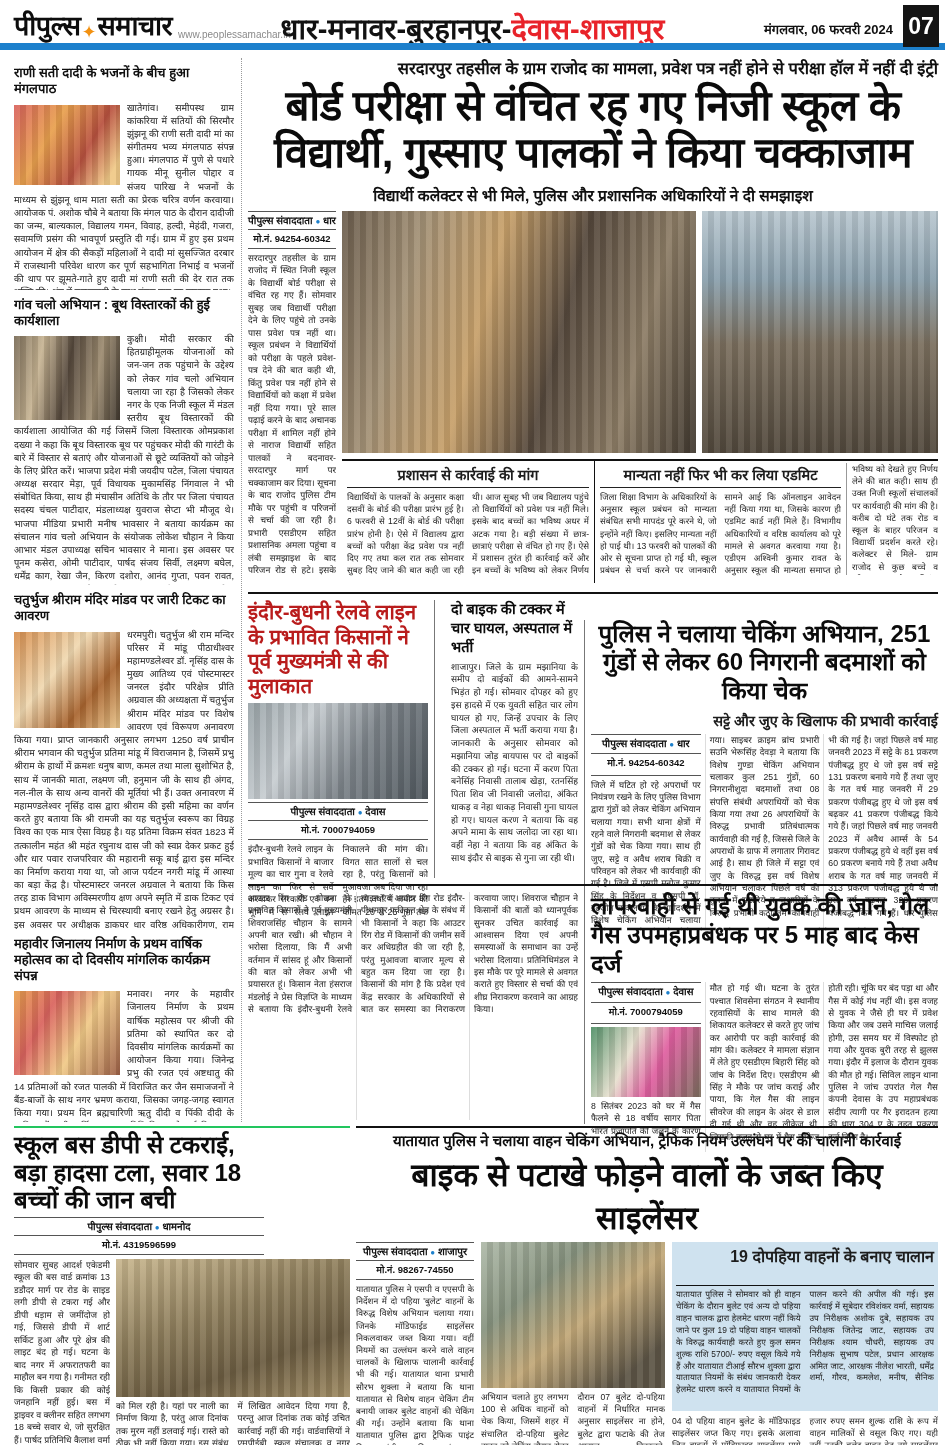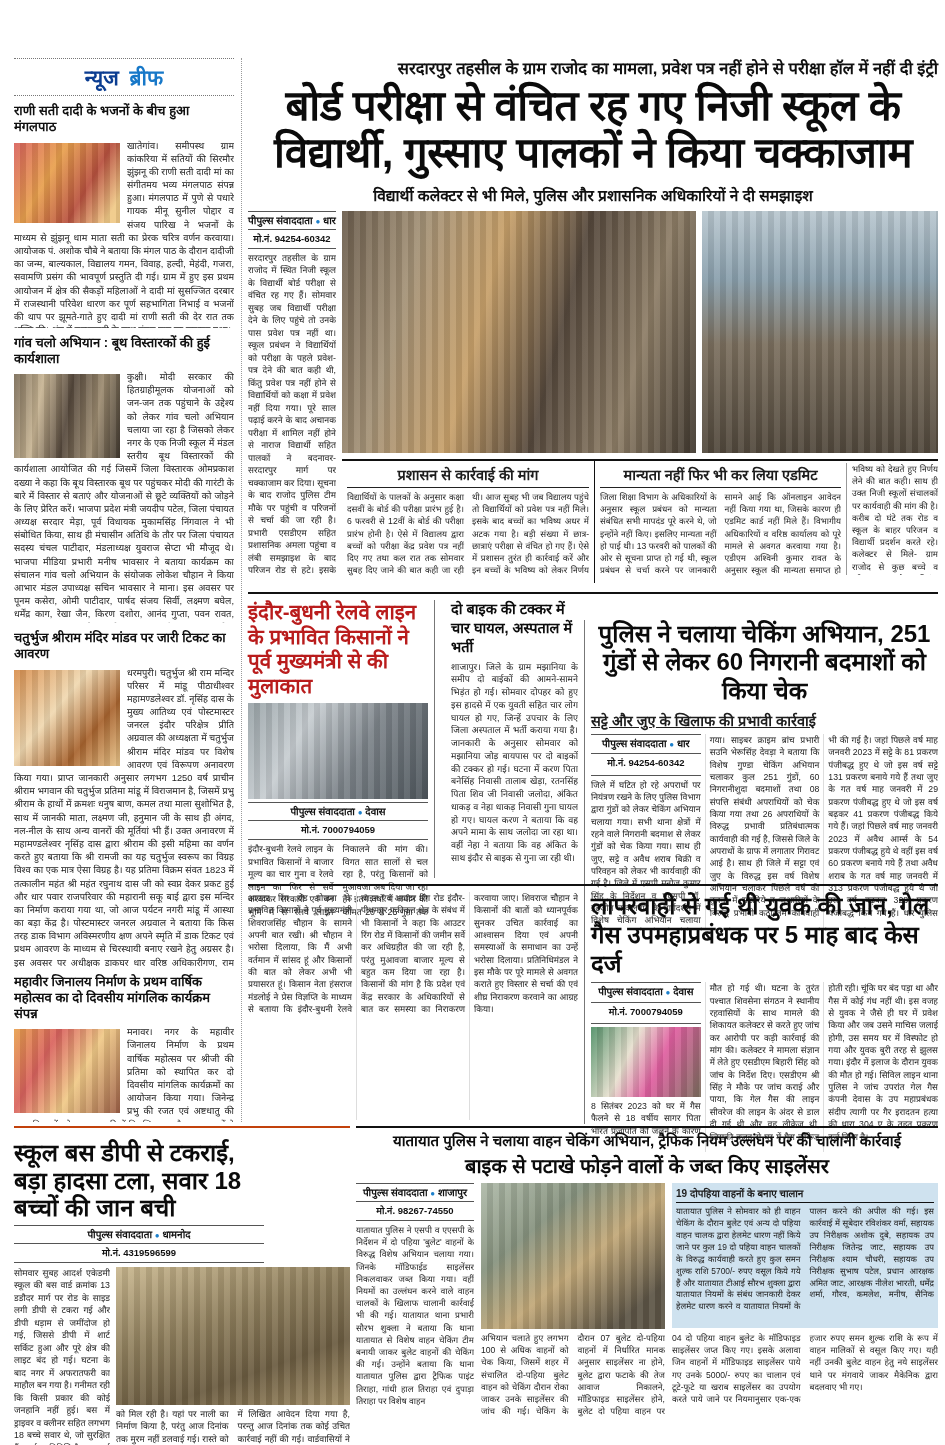--- a/index.html
+++ b/index.html
@@ -65,56 +65,66 @@
   .box-title { text-align:center; font-size:14.5px; font-weight:800; padding:3px 0; border-bottom:1px solid #222; margin-bottom:3px; }
   .box-body { column-count:2; column-gap:8px; height:92px; }
   .ms-rightcol { flex:1; border-left:1px solid #999; padding-left:5px; }
   
   #railway { position:absolute; left:248px; top:600px; width:180px; height:278px; }
   .rw-head { font-size:20.5px; font-weight:800; line-height:1.2; color:#b91c1c; }
   #bikeacc { position:absolute; left:434px; top:600px; width:144px; height:278px; border-left:1px solid #777; padding-left:16px; }
   .ba-head { font-size:14.5px; font-weight:800; line-height:1.3; color:#0b0b0b; margin-bottom:4px; }
   #police { position:absolute; left:584px; top:620px; width:354px; height:278px; border-left:1px solid #777; padding-left:6px; }
   .po-head { font-size:24px; font-weight:800; line-height:1.18; color:#0b0b0b; text-align:center; }
-  .po-sub { text-align:left; font-size:14.5px; font-weight:800; margin:5px 0 4px;text-decoration:underline; }
+  .po-sub { text-align:right; font-size:14.5px; font-weight:800; margin:5px 0 4px; }
   .cols3 { column-count:3; column-gap:9px; column-rule:1px solid #ddd; }
   .cols2 { column-count:2; column-gap:9px; }
   .hr2 { position:absolute; left:248px; top:884px; width:690px; height:2px; background:#111; }
   #railwaycont { position:absolute; left:248px; top:892px; width:330px; height:232px; }
   #gas { position:absolute; left:584px; top:892px; width:354px; height:232px; border-left:1px solid #777; padding-left:6px; }
   .gas-head { font-size:24px; font-weight:800; line-height:1.2; color:#0b0b0b; margin-bottom:4px; }
   .inline-byline { border-top:1px solid #555; border-bottom:1px solid #555; margin-bottom:3px; padding:1px 0 2px; }
   .inline-byline .byline { border-bottom:1px solid #555; }
   
-  #schoolbus { position:absolute; left:14px; top:1126px; width:336px; height:314px; border-top:2px solid #c2410c; padding-top:11px; }
+  #schoolbus { position:absolute; left:14px; top:1126px; width:336px; height:314px; border-top:2px solid #22c55e; padding-top:3px; }
   .sb-head { font-size:24px; font-weight:800; line-height:1.15; color:#0b0b0b; width:250px; }
   .sb-cols { display:flex; gap:6px; margin-top:4px; height:212px; }
   .sb-c1 { width:96px; flex:none; }
   .sb-c2 { flex:1; }
   #silencer { position:absolute; left:356px; top:1126px; width:582px; height:314px; border-top:2px solid #111; padding-top:2px; }
   .sil-kicker { text-align:center; font-size:15px; font-weight:800; color:#0d0d0d; }
-  .sil-head { text-align:center; font-size:20px; font-weight:800; color:#0b0b0b; margin:2px 0 4px; }
+  .sil-head { text-align:center; font-size:32px; font-weight:800; color:#0b0b0b; margin:2px 0 4px; }
   .sil-row { display:flex; gap:7px; height:240px; }
   .sil-c1 { width:118px; flex:none; }
   .sil-c2 { width:184px; flex:none; }
   .sil-c3 { flex:1; }
   .chalan-box { background:#cfe2ef; padding:3px 4px 4px; }
-  .chalan-title { font-size:10px; font-weight:800; border-bottom:1.5px solid #111; padding-bottom:2px; margin-bottom:3px; }
+  .chalan-title { font-size:16px; font-weight:800; border-bottom:1.5px solid #111; padding-bottom:18px; margin-bottom:3px;text-align:right; }
 </style>
 </head>
 <body>
 
 <div id="page">
 
+  <div id="header">
+    <div class="logo-wrap">
+      <span class="logo-title">पीपुल्स</span>
+      <span class="logo-accent">✦</span>
+      <span class="logo-title">समाचार</span>
+      <span class="logo-url">www.peoplessamachar.in</span>
+    </div>
+    <div class="region-title">
+      <span class="region-black">धार-मनावर-बुरहानपुर-</span><span class="region-red">देवास-शाजापुर</span>
+    </div>
+    <div class="paper-date">मंगलवार, 06 फरवरी 2024</div>
+    <div class="page-num">07</div>
+    <div class="bluebar"></div>
+  </div>
 
   <div id="sidebar">
-    <div class="brief-title">
-      <span class="bt1">न्यूज</span>
-      <span class="bt2">ब्रीफ</span>
-    </div>
 
     <div>
       <div class="brief-head">राणी सती दादी के भजनों के बीच हुआ मंगलपाठ</div>
       <div class="body-txt" style="height:188px;">
         <span class="photo brief-photo ph-event" style="width:106px;height:80px;display:block;"></span>
         <span>खातेगांव। समीपस्थ ग्राम कांकरिया में सतियों की सिरमौर झुंझनू की राणी सती दादी मां का संगीतमय भव्य मंगलपाठ संपन्न हुआ। मंगलपाठ में पुणे से पधारे गायक मीनू सुनील पोद्दार व संजय पारिख ने भजनों के माध्यम से झुंझनू धाम माता सती का प्रेरक चरित्र वर्णन करवाया। आयोजक पं. अशोक चौबे ने बताया कि मंगल पाठ के दौरान दादीजी का जन्म, बाल्यकाल, विद्यालय गमन, विवाह, हल्दी, मेहंदी, गजरा, सवामणि प्रसंग की भावपूर्ण प्रस्तुति दी गई। ग्राम में हुए इस प्रथम आयोजन में क्षेत्र की सैकड़ों महिलाओं ने दादी मां सुसज्जित दरबार में राजस्थानी परिवेश धारण कर पूर्ण सहभागिता निभाई व भजनों की थाप पर झूमते-गाते हुए दादी मां राणी सती की देर रात तक भक्ति की। अंत में महाप्रसादी के साथ मंगल पाठ का समापन हुआ।</span>
       </div>
     </div>
 
     <div>

